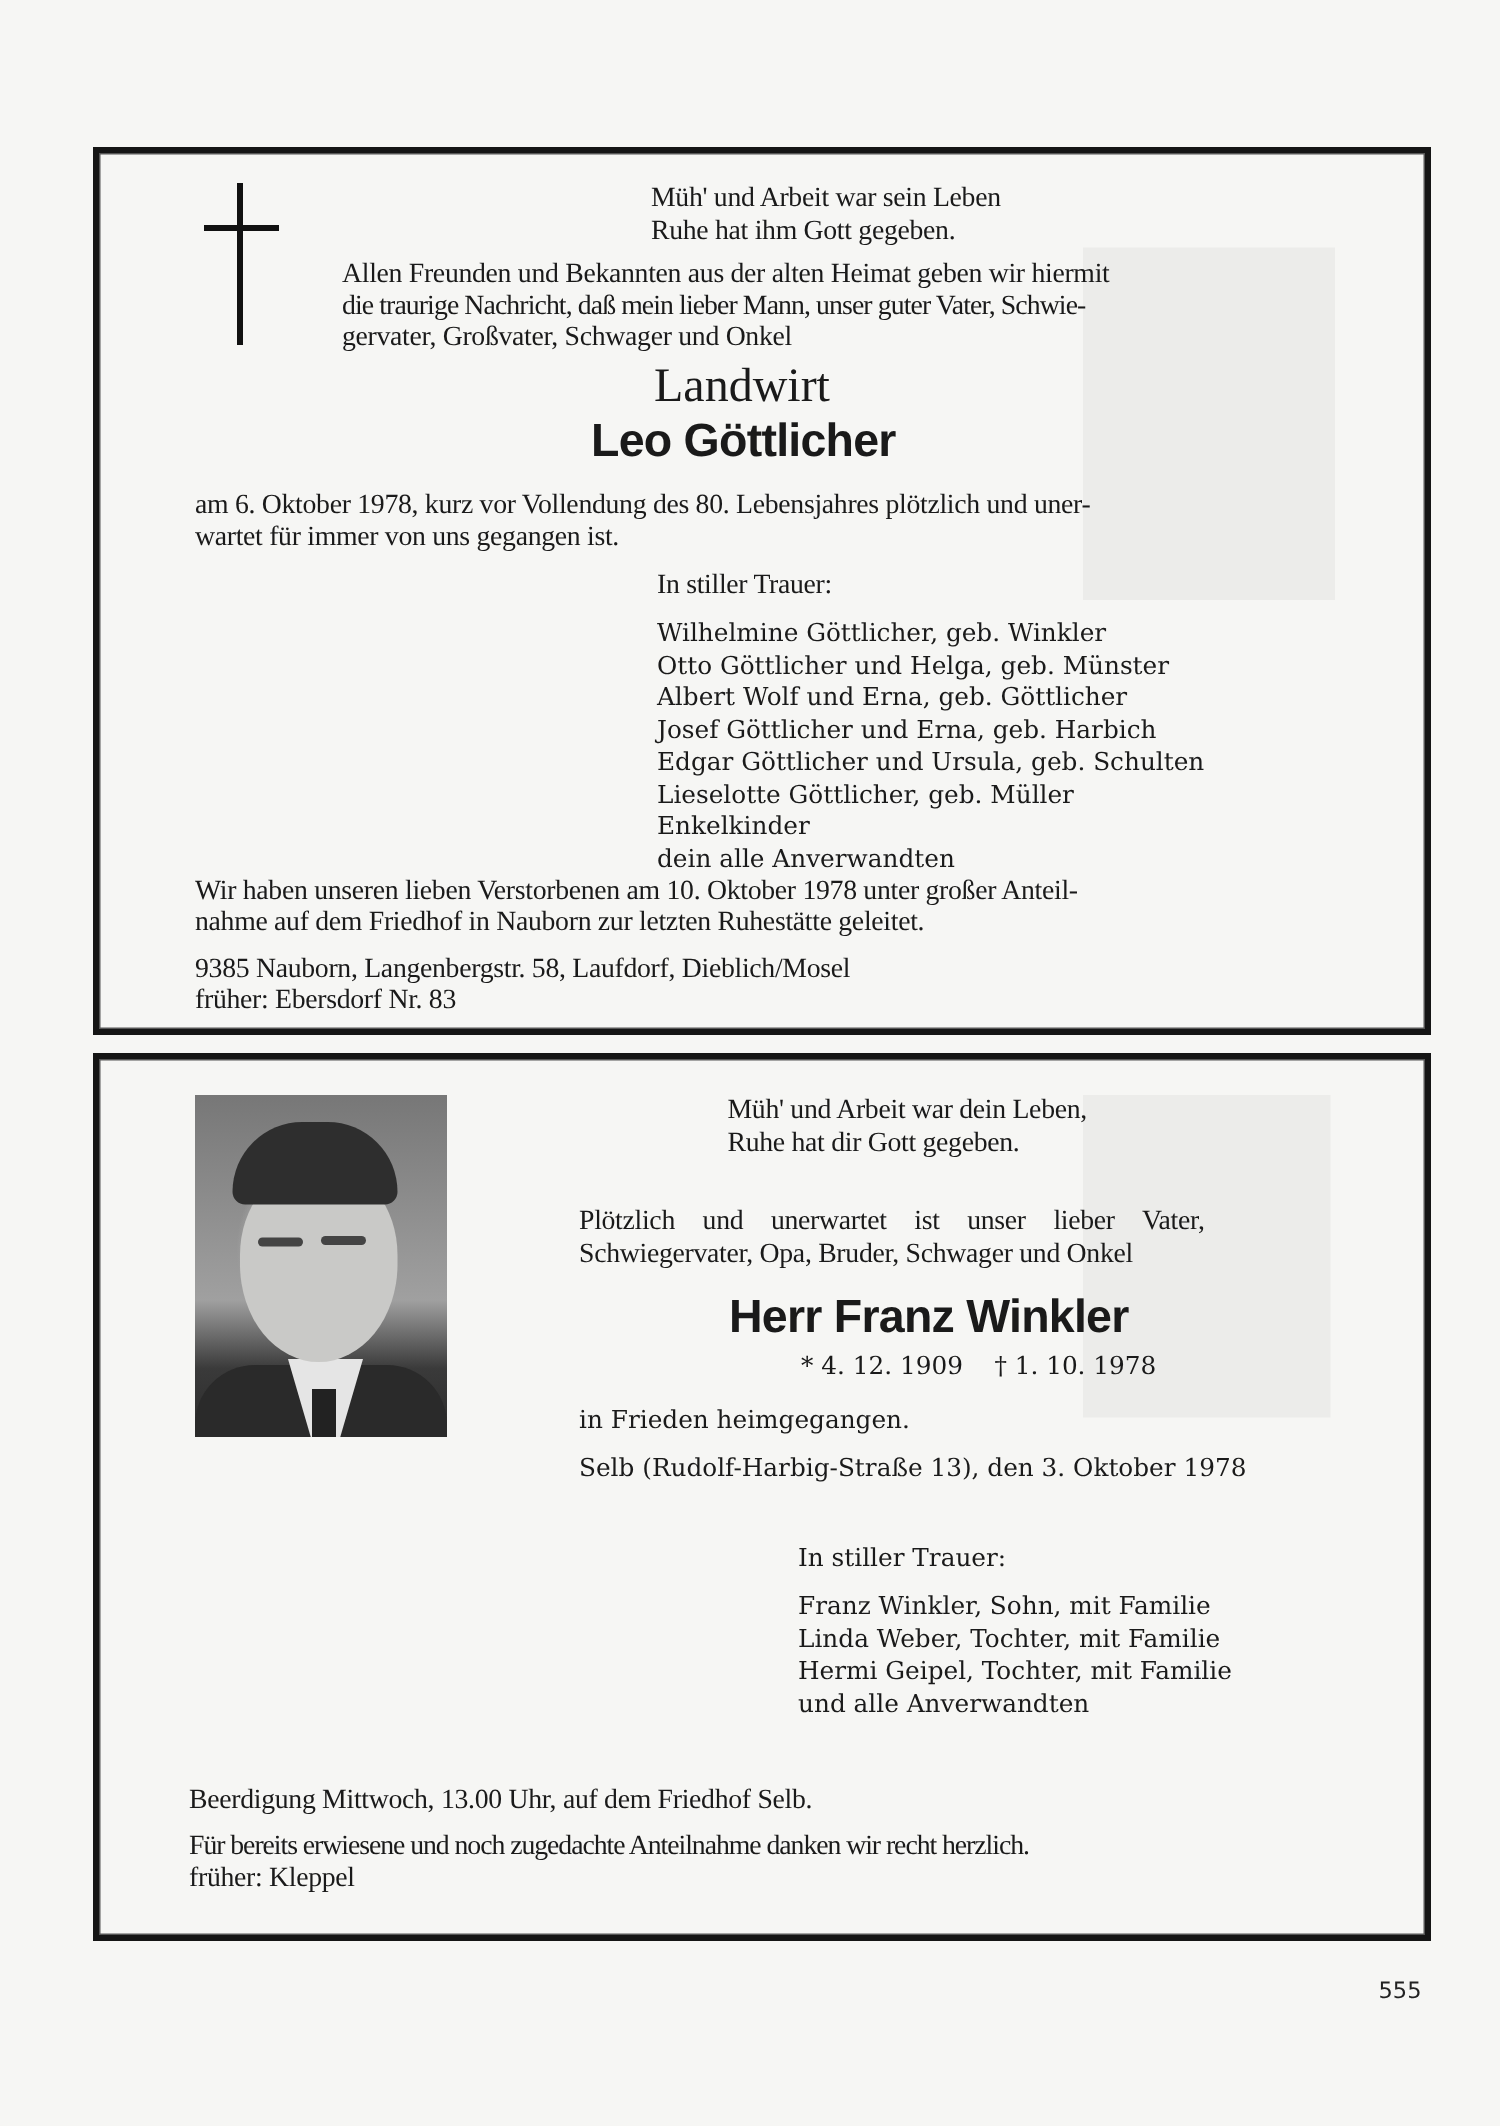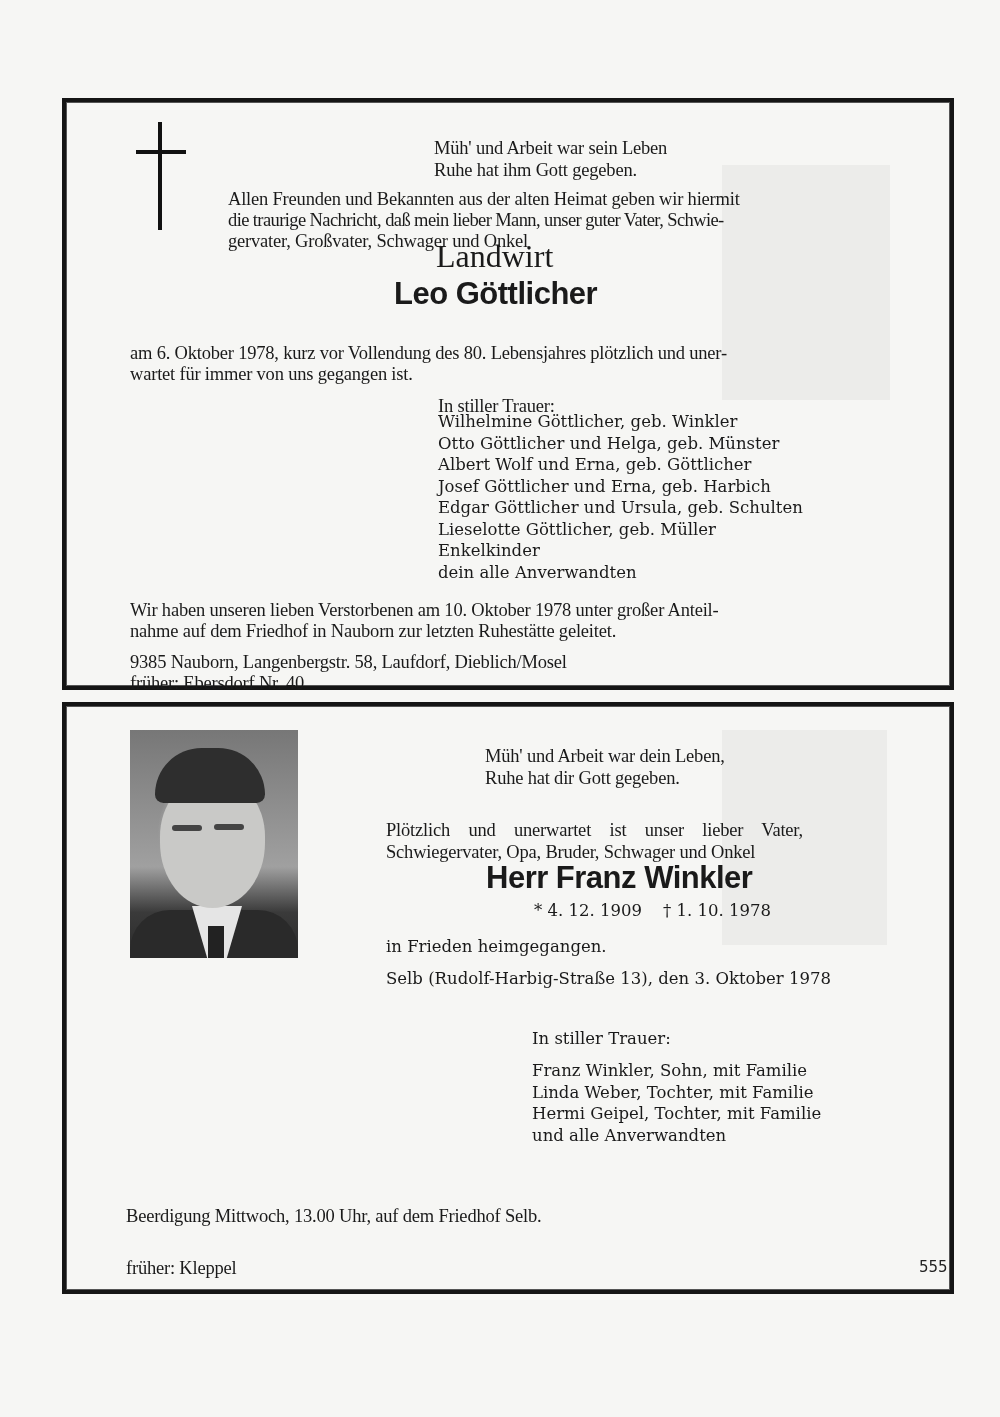--- a/index.html
+++ b/index.html
@@ -15,39 +15,39 @@
       border: 4px solid #151515;
       box-shadow: 0 0 0 1px #555 inset;
       background: transparent;
     }
     .notice1 { top: 98px; height: 584px; }
     .notice2 { top: 702px; height: 584px; }
     .cross { position: absolute; }
     .cross .v { position: absolute; left: 92px; top: 20px; width: 4px; height: 108px; background: #111; }
     .cross .h { position: absolute; left: 70px; top: 48px; width: 50px; height: 4px; background: #111; }
     .t { position: absolute; white-space: nowrap; }
-    .cond { font-family: "Liberation Serif", serif; font-size: 18.5px; line-height: 21px; letter-spacing: -0.2px; margin-top: 16px; }
+    .cond { font-family: "Liberation Serif", serif; font-size: 18.5px; line-height: 21px; letter-spacing: -0.2px; }
     .serif { font-family: "DejaVu Serif", serif; font-size: 16.5px; line-height: 21.5px; }
     .bold { font-weight: normal; }
     .sans-big { font-family: "Liberation Sans", sans-serif; font-weight: bold; font-size: 31px; letter-spacing: -0.5px; }
     .landwirt { font-family: "Liberation Serif", serif; font-size: 32px; }
     .photo {
       position: absolute; left: 64px; top: 24px; width: 168px; height: 228px;
       background: radial-gradient(ellipse 45% 40% at 48% 45%, #cfcfcf 0%, #a9a9a9 55%, transparent 70%),
                   linear-gradient(180deg, #777 0%, #8f8f8f 35%, #a0a0a0 60%, #3a3a3a 80%, #2b2b2b 100%);
       overflow: hidden;
     }
     .photo .hair { position: absolute; left: 25px; top: 18px; width: 110px; height: 55px; border-radius: 55px 55px 10px 10px; background: #2e2e2e; }
     .photo .face { position: absolute; left: 30px; top: 48px; width: 105px; height: 130px; border-radius: 45% 45% 50% 50%; background: #c9c9c7; }
     .photo .brow1 { position: absolute; left: 42px; top: 95px; width: 30px; height: 6px; background: #444; border-radius: 3px; }
     .photo .brow2 { position: absolute; left: 84px; top: 94px; width: 30px; height: 6px; background: #444; border-radius: 3px; }
     .photo .suit { position: absolute; left: 0; top: 180px; width: 168px; height: 60px; background: #2a2a2a; border-radius: 40px 40px 0 0; }
     .photo .shirt { position: absolute; left: 62px; top: 176px; width: 50px; height: 60px; background: #e5e5e5; clip-path: polygon(0 0,100% 0,65% 100%,35% 100%); }
     .photo .tie { position: absolute; left: 78px; top: 196px; width: 16px; height: 40px; background: #222; }
-    .pagenum { position: absolute; left: 919px; top: 1258px; font-family: "DejaVu Sans", sans-serif; font-size: 15px; color: #222; }
+    .pagenum { position: absolute; left: 919px; top: 1318px; font-family: "DejaVu Sans", sans-serif; font-size: 15px; color: #222; }
   </style>
 </head>
 <body>
 
 <div class="bleed-photo" style="left:722px;top:165px;width:168px;height:235px;"></div>
 <div class="bleed-photo" style="left:722px;top:730px;width:165px;height:215px;"></div>
 
 <div class="notice notice1">
   <div class="cross">
     <div class="v"></div>
@@ -71,21 +71,21 @@
     <div><span class="bold">Josef Göttlicher und Erna,</span><span> geb. Harbich</span></div>
     <div><span class="bold">Edgar Göttlicher und Ursula,</span><span> geb. Schulten</span></div>
     <div><span class="bold">Lieselotte Göttlicher,</span><span> geb. Müller</span></div>
     <div><span class="bold">Enkelkinder</span><span></span></div>
     <div><span class="bold">dein alle Anverwandten</span><span></span></div>
   </div>
 
   <div class="t cond" style="left:64px;top:482px;">Wir haben unseren lieben Verstorbenen am 10. Oktober 1978 unter großer Anteil-</div>
   <div class="t cond" style="left:64px;top:503px;">nahme auf dem Friedhof in Nauborn zur letzten Ruhestätte geleitet.</div>
   <div class="t cond" style="left:64px;top:534px;">9385 Nauborn, Langenbergstr. 58, Laufdorf, Dieblich/Mosel</div>
-  <div class="t cond" style="left:64px;top:555px;">früher: Ebersdorf Nr. 40</div>
+  <div class="t cond" style="left:64px;top:555px;">früher: Ebersdorf Nr. 83</div>
 </div>
 
 <div class="notice notice2">
   <div class="photo">
     <div class="suit"></div>
     <div class="shirt"></div>
     <div class="tie"></div>
     <div class="face"></div>
     <div class="hair"></div>
     <div class="brow1"></div>
@@ -100,16 +100,17 @@
   <div class="t serif" style="left:320px;top:230px;">in Frieden heimgegangen.</div>
   <div class="t serif" style="left:320px;top:262px;">Selb (Rudolf-Harbig-Straße 13), den 3. Oktober 1978</div>
   <div class="t serif" style="left:466px;top:322px;">In stiller Trauer:</div>
   <div class="t serif bold" style="left:466px;top:354px;">
     <div>Franz Winkler, Sohn, mit Familie</div>
     <div>Linda Weber, Tochter, mit Familie</div>
     <div>Hermi Geipel, Tochter, mit Familie</div>
     <div>und alle Anverwandten</div>
   </div>
   <div class="t cond" style="left:60px;top:484px;">Beerdigung Mittwoch, 13.00 Uhr, auf dem Friedhof Selb.</div>
+  <div class="t cond" style="left:60px;top:515px;letter-spacing:-0.7px;">Für bereits erwiesene und noch zugedachte Anteilnahme danken wir recht herzlich.</div>
   <div class="t cond" style="left:60px;top:536px;">früher: Kleppel</div>
 </div>
 
 <div class="pagenum">555</div>
 
 </body></html>

